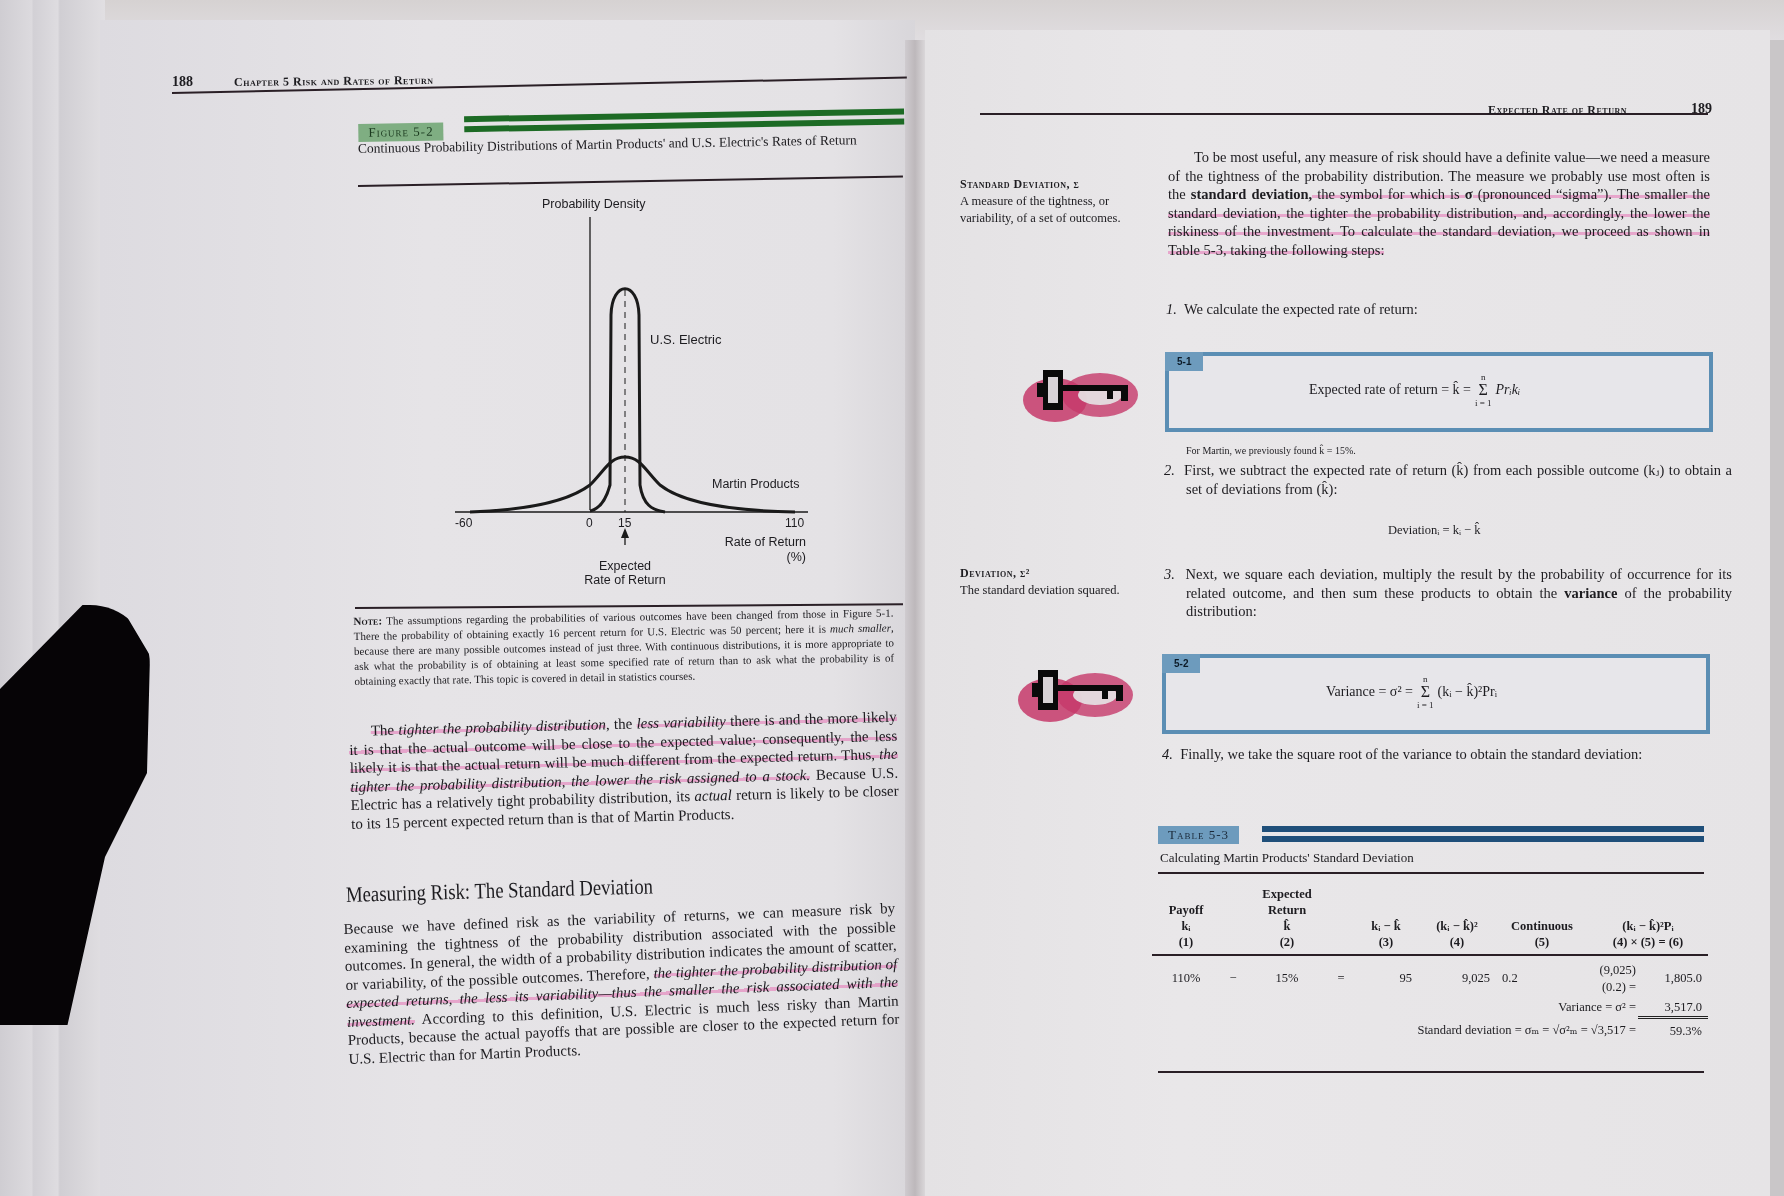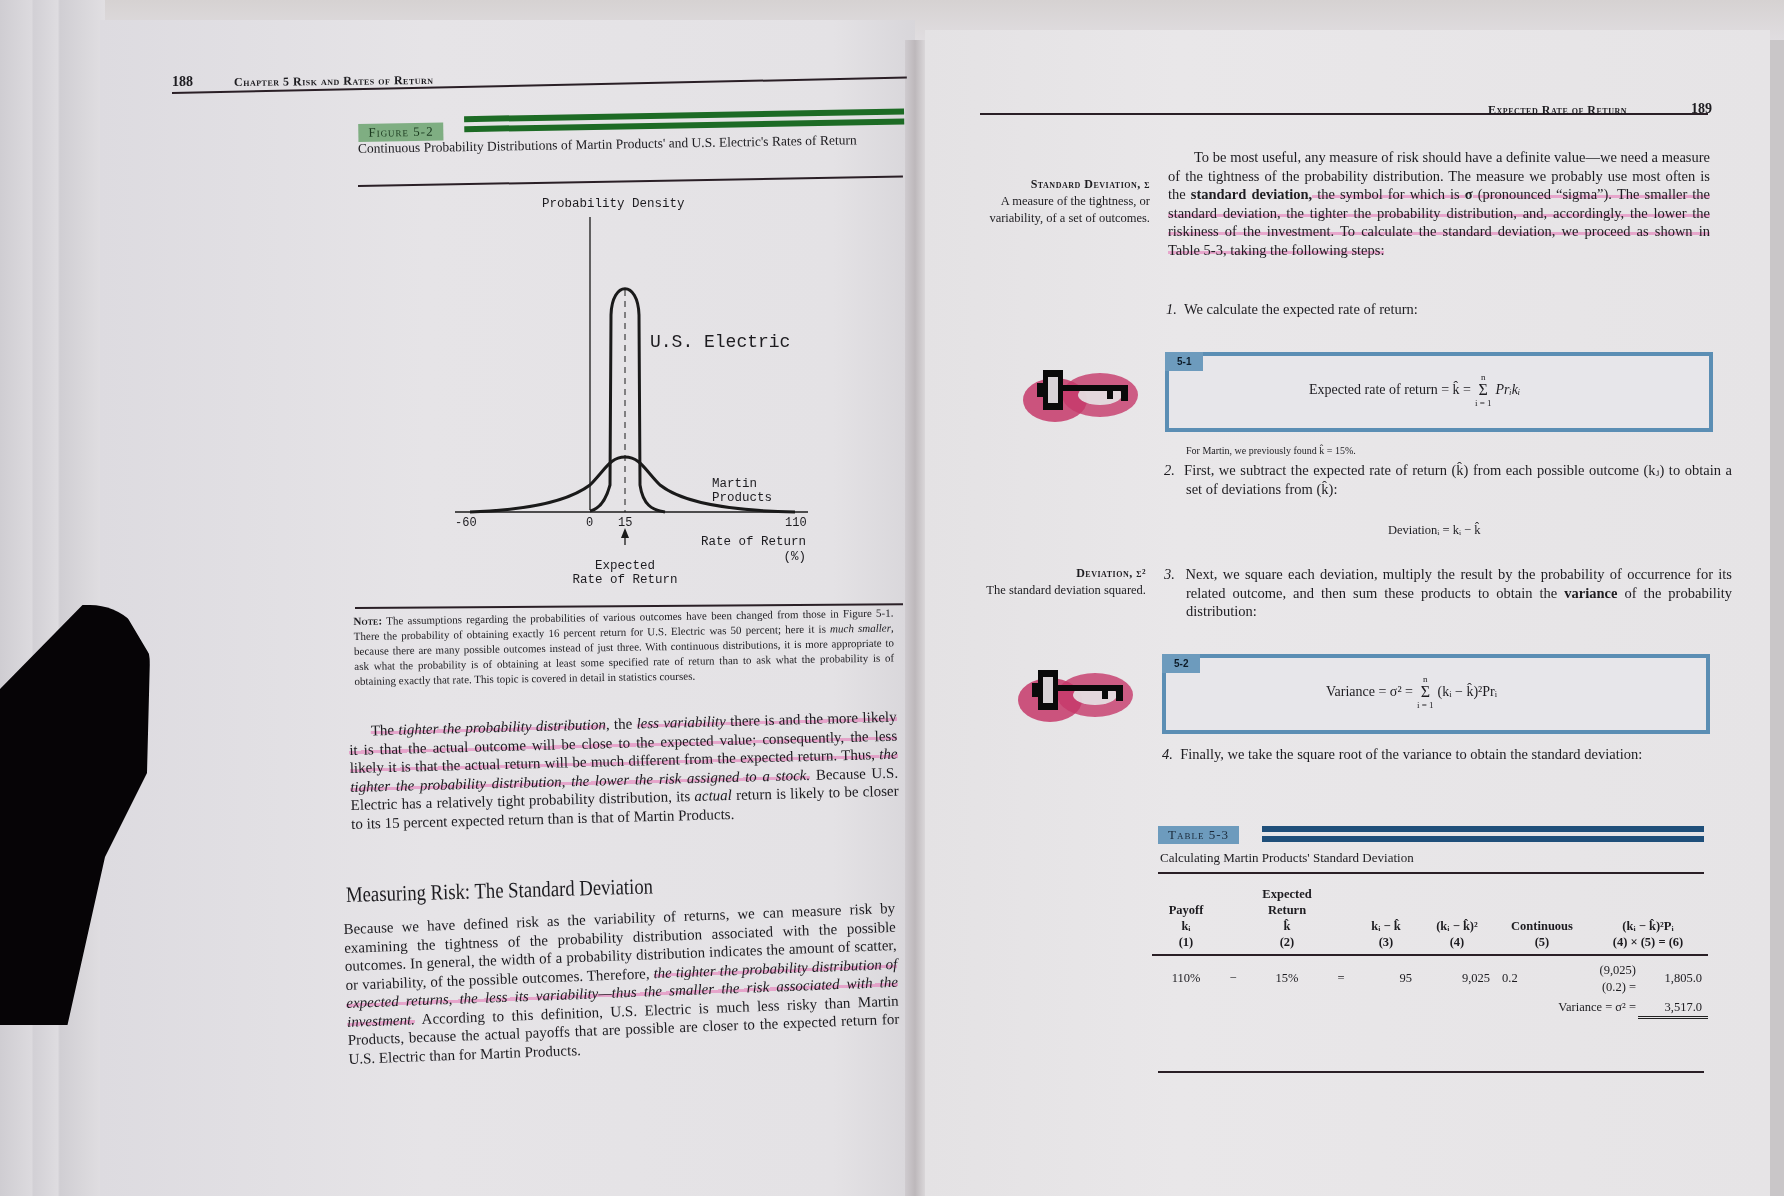--- a/index.html
+++ b/index.html
@@ -9,32 +9,32 @@
   #page-stack{left:0;top:0;width:105px;height:1196px;background:linear-gradient(90deg,#cfcdd2 0,#dcdade 30%,#d2d0d5 32%,#dedce0 55%,#d0ced3 57%,#e1dfe2 100%);}
   #left-page{left:100px;top:20px;width:815px;height:1176px;background:linear-gradient(90deg,#dddbe0 0,#e6e4e7 40%,#e4e2e5 90%,#d8d6da 100%);}
   #gutter{left:905px;top:40px;width:25px;height:1156px;background:linear-gradient(90deg,#cfcbcf,#bdb8bb 40%,#e8e6e8 100%);}
   #right-page{left:925px;top:30px;width:845px;height:1166px;background:linear-gradient(90deg,#e4e2e4,#e9e7e9 30%,#e6e4e6 100%);}
   #top-band{left:0;top:0;width:1784px;height:40px;background:linear-gradient(180deg,#d6d2d2,#e0dde0);}
   #thumb{left:0;top:605px;width:150px;height:420px;background:#060406;border-radius:0 60px 0 0;clip-path:polygon(0 20%,55% 0,80% 0,100% 12%,98% 40%,70% 60%,45% 100%,0 100%);}
 
   .running-head{font-size:12px;letter-spacing:0.5px;font-variant:small-caps;font-weight:bold;}
   .pgnum{font-size:14px;font-weight:bold;}
   .rule{height:2px;background:#2a1f26;}
-  .sans{font-family:Liberation Mono, monospace;}
+  .sans{font-family:Liberation Sans, sans-serif;}
   .body-text{font-size:15px;line-height:18.5px;text-align:justify;}
   .note-text{font-size:11px;line-height:15px;text-align:justify;}
   .hl{background:linear-gradient(180deg,transparent 55%,rgba(230,90,170,0.45) 55%,rgba(230,90,170,0.45) 75%,transparent 75%);}
   .fig-label{background:#7fae82;color:#1b3a1f;font-size:13px;letter-spacing:1px;padding:1px 10px;font-variant:small-caps;}
   .green-bar{background:#1d6b25;height:6px;}
   .blue-label{background:#6d9bbd;color:#1b2a3a;font-size:13px;letter-spacing:1px;padding:1px 10px;font-variant:small-caps;}
   .blue-bar{background:#1f4f7a;height:6px;}
   .eqbox{border:4px solid #5b8eb4;background:#e7e6ea;}
   .eqtag{background:#6d9bbd;color:#0d1b28;font-size:10px;font-weight:bold;padding:4px 12px;font-family:"Liberation Sans","DejaVu Sans",sans-serif;}
   .margin-term{font-size:12px;font-variant:small-caps;font-weight:bold;letter-spacing:0.5px;}
-  .margin-def{font-size:12.5px;line-height:17px;text-align:right;}
+  .margin-def{font-size:12.5px;line-height:17px;text-align:left;}
   table.t53{border-collapse:collapse;font-size:12.5px;}
   table.t53 th{font-weight:bold;text-align:center;padding:0 6px;line-height:16px;vertical-align:bottom;}
   table.t53 td{padding:0 6px;line-height:17px;}
 </style>
 </head>
 <body>
 
 <div class="abs" id="top-band"></div>
 <div class="abs" id="page-stack"></div>
 <div class="abs" id="left-page"></div>
@@ -57,21 +57,21 @@
   <svg width="380" height="400" viewBox="0 0 380 400">
     <line x1="150" y1="22" x2="150" y2="315" stroke="#1a1a1a" stroke-width="1.3"></line>
     <line x1="15" y1="317" x2="368" y2="317" stroke="#1a1a1a" stroke-width="1.5"></line>
     <line x1="185" y1="95" x2="185" y2="317" stroke="#1a1a1a" stroke-width="1" stroke-dasharray="6,5"></line>
     <path d="M150 316 C160 314,166 305,170 290 L171 120 C172 85,198 85,199 120 L200 290 C203 310,212 315,225 317" fill="none" stroke="#1a1a1a" stroke-width="3"></path>
     <path d="M30 317 C90 315,130 305,150 290 C165 275,170 262,185 262 C200 262,205 275,220 290 C245 310,300 316,355 317" fill="none" stroke="#1a1a1a" stroke-width="3"></path>
     <line x1="185" y1="350" x2="185" y2="336" stroke="#1a1a1a" stroke-width="1.3"></line>
     <polygon points="185,333 181,343 189,343" fill="#1a1a1a"></polygon>
   </svg>
   <div class="abs sans" style="left:102px;top:2px;font-size:12.5px;">Probability Density</div>
-  <div class="abs sans" style="left:210px;top:137px;font-size:18px;">U.S. Electric</div>
+  <div class="abs sans" style="left:210px;top:137px;font-size:13px;">U.S. Electric</div>
   <div class="abs sans" style="left:272px;top:282px;font-size:12.5px;">Martin Products</div>
   <div class="abs sans" style="left:15px;top:321px;font-size:12px;">-60</div>
   <div class="abs sans" style="left:146px;top:321px;font-size:12px;">0</div>
   <div class="abs sans" style="left:178px;top:321px;font-size:12px;">15</div>
   <div class="abs sans" style="left:345px;top:321px;font-size:12px;">110</div>
   <div class="abs sans" style="right:14px;top:340px;font-size:12.5px;text-align:right;line-height:15px;">
     <div>Rate of Return</div>
     <div>(%)</div>
   </div>
   <div class="abs sans" style="left:130px;top:364px;width:110px;font-size:12.5px;text-align:center;line-height:14px;">
@@ -244,16 +244,20 @@
         <td style="text-align:right;">95</td>
         <td style="text-align:right;">9,025</td>
         <td style="">0.2</td>
         <td style="text-align:right;padding-right:2px;">(9,025)(0.2) =</td>
         <td style="text-align:right;width:58px;">1,805.0</td>
       </tr>
       <tr>
         <td colspan="8" style="text-align:right;padding-right:2px;padding-top:3px;">Variance = σ² =</td>
         <td style="text-align:right;padding-top:3px;border-bottom:3px double #222;">3,517.0</td>
       </tr>
+      <tr>
+        <td colspan="8" style="text-align:right;padding-right:2px;padding-top:4px;">Standard deviation = σₘ = √σ²ₘ = √3,517 =</td>
+        <td style="text-align:right;padding-top:4px;">59.3%</td>
+      </tr>
     </tbody>
   </table>
 </div>
 <div class="abs rule" style="left:1158px;top:1071px;width:546px;height:2px;"></div>
 
 </body></html>

